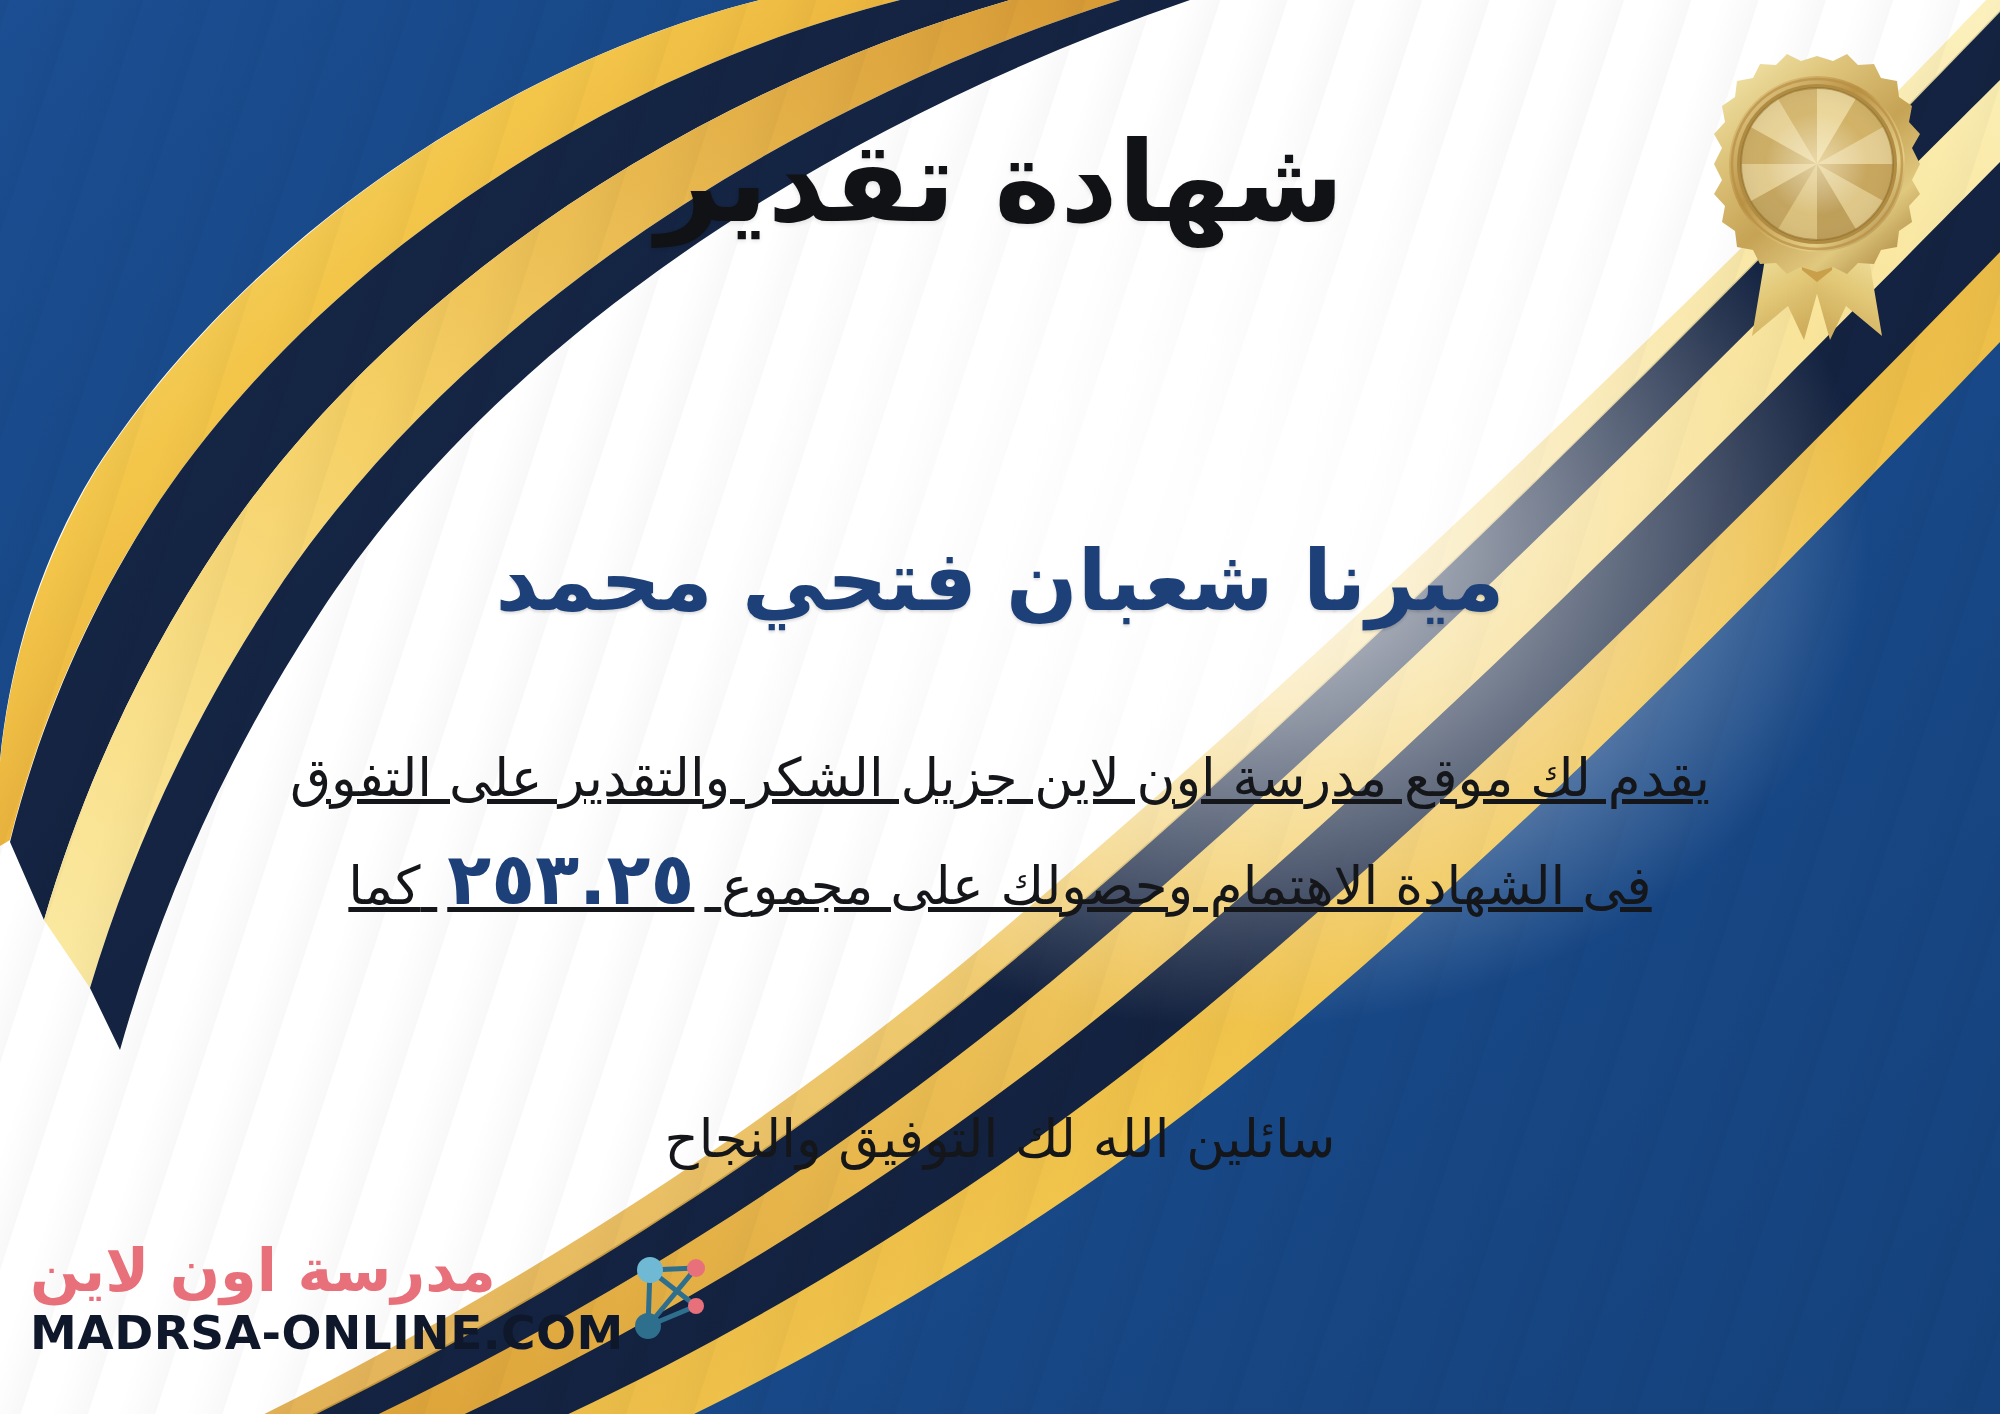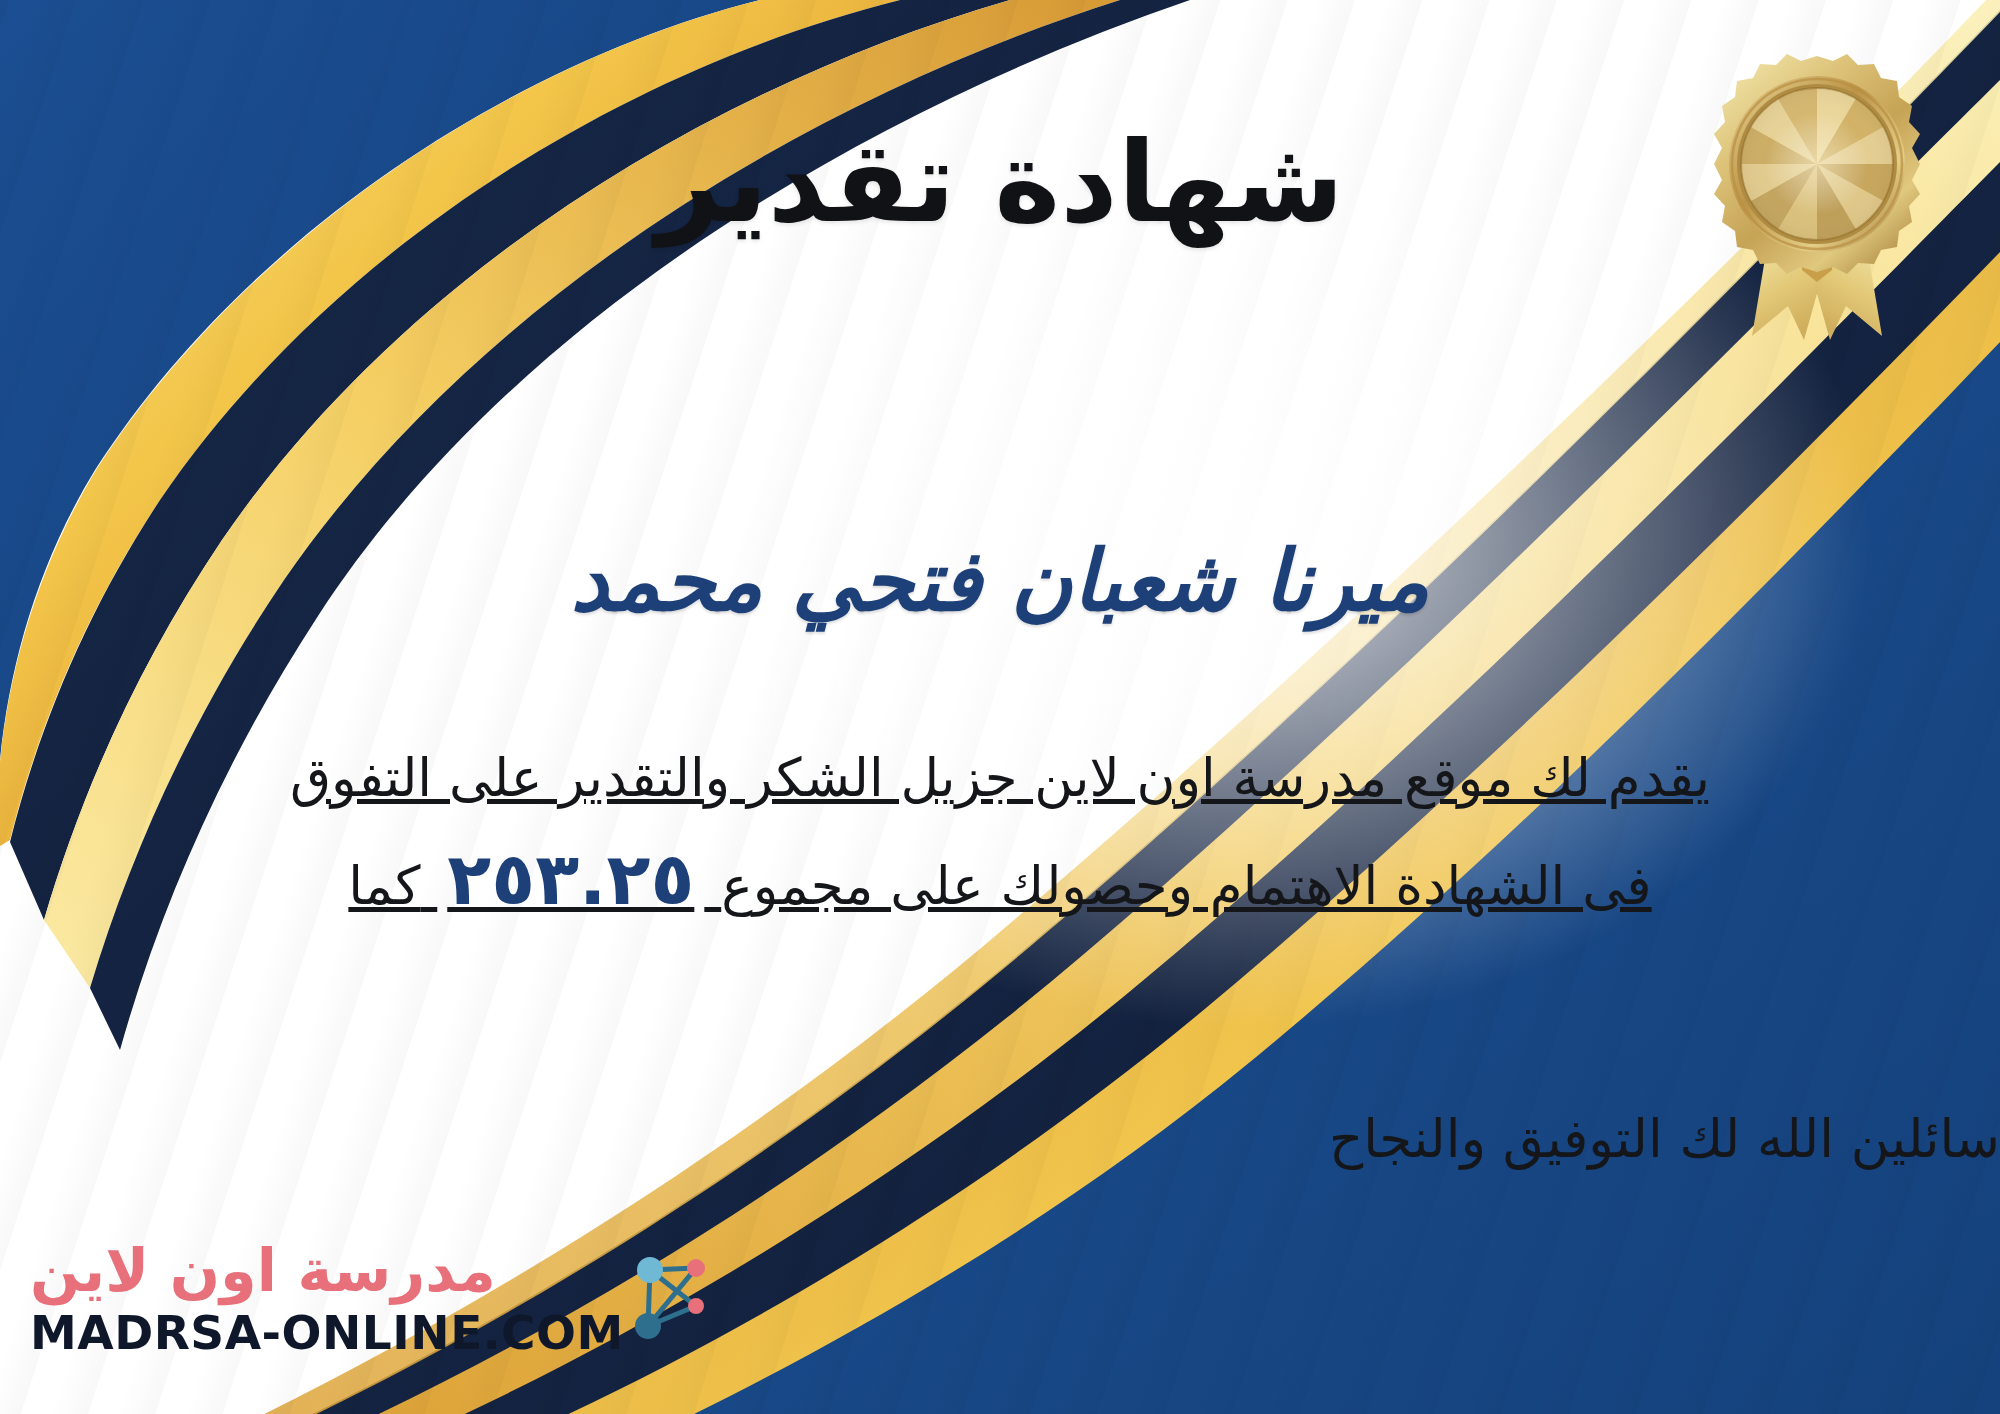--- a/index.html
+++ b/index.html
@@ -61,21 +61,20 @@
 
   .recipient-name{
     position:absolute;
     top:533px;left:0;right:0;
     text-align:center;
     font-size:84px;
     font-weight:700;
     color:#1d4079;
     line-height:1.15;
     text-shadow:0 2px 3px rgba(0,0,0,0.14);
-    font-style:italic;
   }
 
   .body-block{
     position:absolute;
     top:735px;
     left:60px;right:60px;
     text-align:center;
     color:#14161a;
     font-size:53px;
     line-height:1.62;
@@ -86,21 +85,21 @@
   .score{
     color:#1d4079;
     font-weight:700;
     font-size:72px;
     padding:0 10px;
     letter-spacing:1px;
   }
   .closing-line{
     position:absolute;
     top:1108px;left:0;right:0;
-    text-align:right;
+    text-align:center;
     font-size:53px;
     color:#14161a;
     font-weight:400;
   }
 
   
   .brand{
     position:absolute;
     left:30px;bottom:54px;
     z-index:8;

